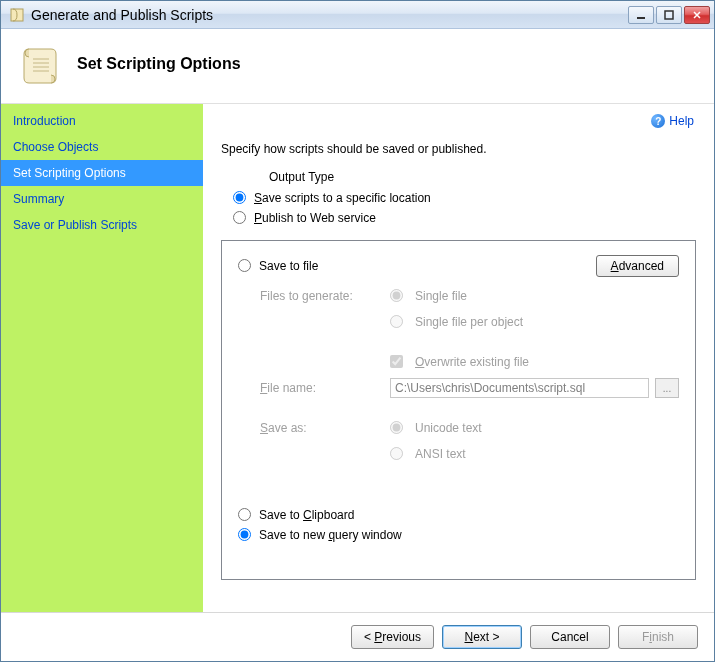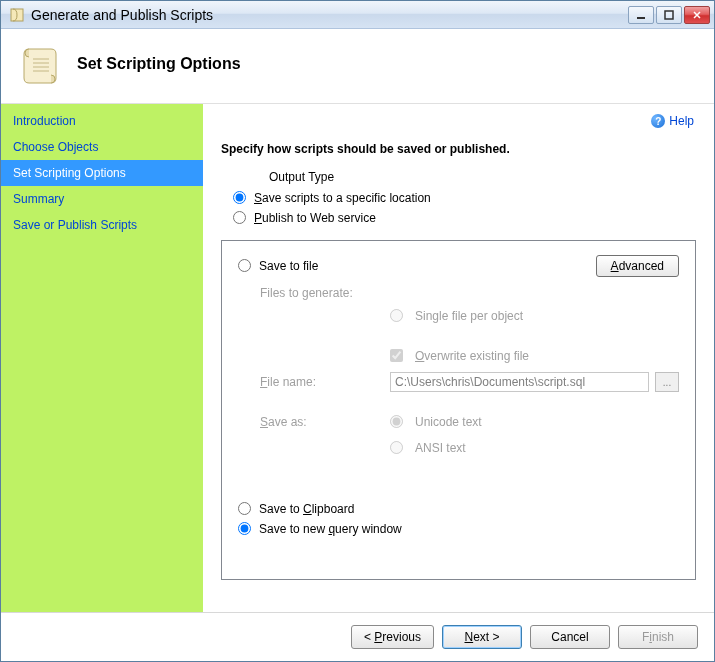--- a/index.html
+++ b/index.html
@@ -103,21 +103,21 @@
   border-radius: 50%;
   background: radial-gradient(circle at 30% 30%, #6fb6ff, #1a6fd8);
   color: #fff;
   font-size: 10px;
   display: flex;
   align-items: center;
   justify-content: center;
   font-weight: bold;
 }
 .instruction {
-  font-weight: bold;
+  font-weight: normal;
   margin: 28px 0 14px 0;
   color: #000;
 }
 .section-label { color: #000; margin-bottom: 4px; margin-left: 48px; }
 .output-type { margin-left: 12px; margin-bottom: 12px; }
 .radio-row {
   display: flex;
   align-items: flex-start;
   gap: 8px;
   padding: 3px 0;
@@ -290,20 +290,26 @@
           <label class="radio-row">
             <input type="radio" name="savedest" style="">
             <span>Save to file</span>
           </label>
           <button class="adv-btn"><span class="u">A</span>dvanced</button>
         </div>
 
         <div class="field-grid">
           <div class="field-row">
             <div class="field-label">Files to generate:</div>
+            <div class="field-control">
+              <label class="radio-row">
+                <input type="radio" name="ftg" checked="" disabled="" style="">
+                <span>Single file</span>
+              </label>
+            </div>
           </div>
           <div class="field-row">
             <div class="field-label"></div>
             <div class="field-control">
               <label class="radio-row">
                 <input type="radio" name="ftg" disabled="" style="">
                 <span>Single file per object</span>
               </label>
             </div>
           </div>

